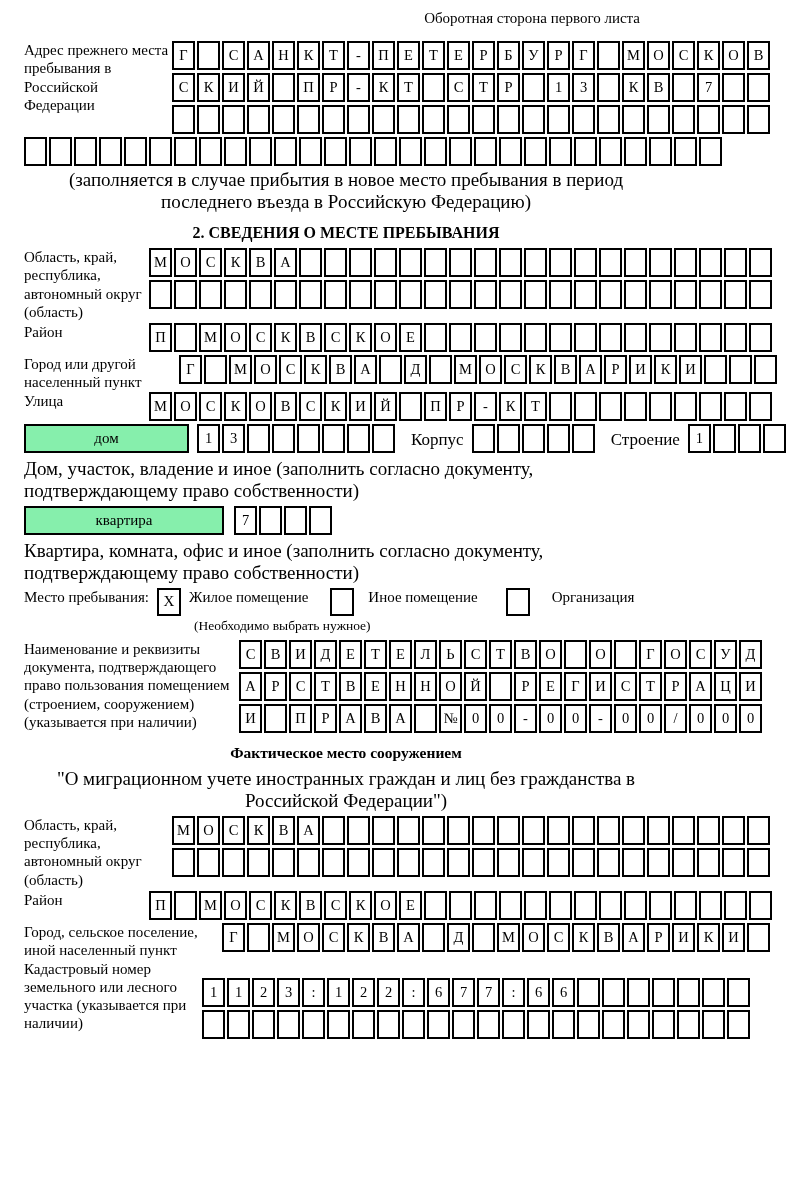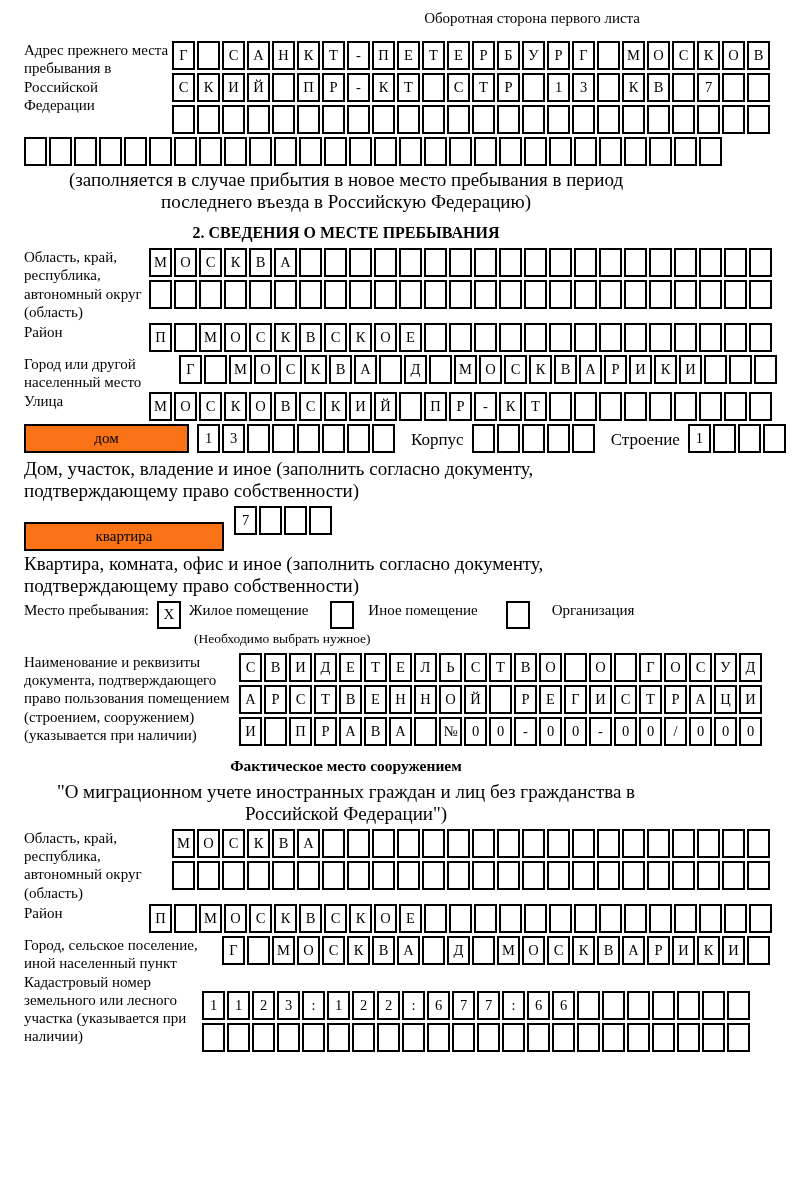--- a/index.html
+++ b/index.html
@@ -17,24 +17,24 @@
   .rows { flex: none; }
 
   .boxrow { display: flex; flex: none; margin-bottom: 3px; }
   .cbox {
     display: inline-flex; align-items: center; justify-content: center;
     width: 19px; height: 25px; border: 2px solid #000; margin-right: 2px;
     font-size: 14.5px; flex: none; background: #fff;
   }
   .longbox {
     display: inline-flex; align-items: center; justify-content: center;
-    height: 25px; border: 2px solid #000; font-size: 15px; flex: none; background: #f97316;
+    height: 25px; border: 2px solid #000; font-size: 15px; flex: none; background: #86efac;
   }
   .w165 { width: 161px; }
-  .w200 { width: 196px; margin-top: 16px; }
+  .w200 { width: 196px; }
 
   .lw-125 { width: 125px; }
   .lw-148 { width: 148px; }
   .lw-155 { width: 155px; }
   .lw-180 { width: 178px; }
   .lw-198 { width: 198px; }
   .lw-215 { width: 215px; }
 
   .caption { font-size: 19px; }
   .center { text-align: center; }
@@ -268,21 +268,21 @@
         <span class="cbox"></span>
         <span class="cbox"></span>
         <span class="cbox"></span>
         <span class="cbox"></span>
         <span class="cbox"></span>
         <span class="cbox"></span>
       </div>
   </div>
 
   <div class="fieldrow">
-    <div class="flabel lw-155">Город или другой населенный место</div>
+    <div class="flabel lw-155">Город или другой населенный пункт</div>
     <div class="boxrow">
         <span class="cbox">Г</span>
         <span class="cbox"></span>
         <span class="cbox">М</span>
         <span class="cbox">О</span>
         <span class="cbox">С</span>
         <span class="cbox">К</span>
         <span class="cbox">В</span>
         <span class="cbox">А</span>
         <span class="cbox"></span>

